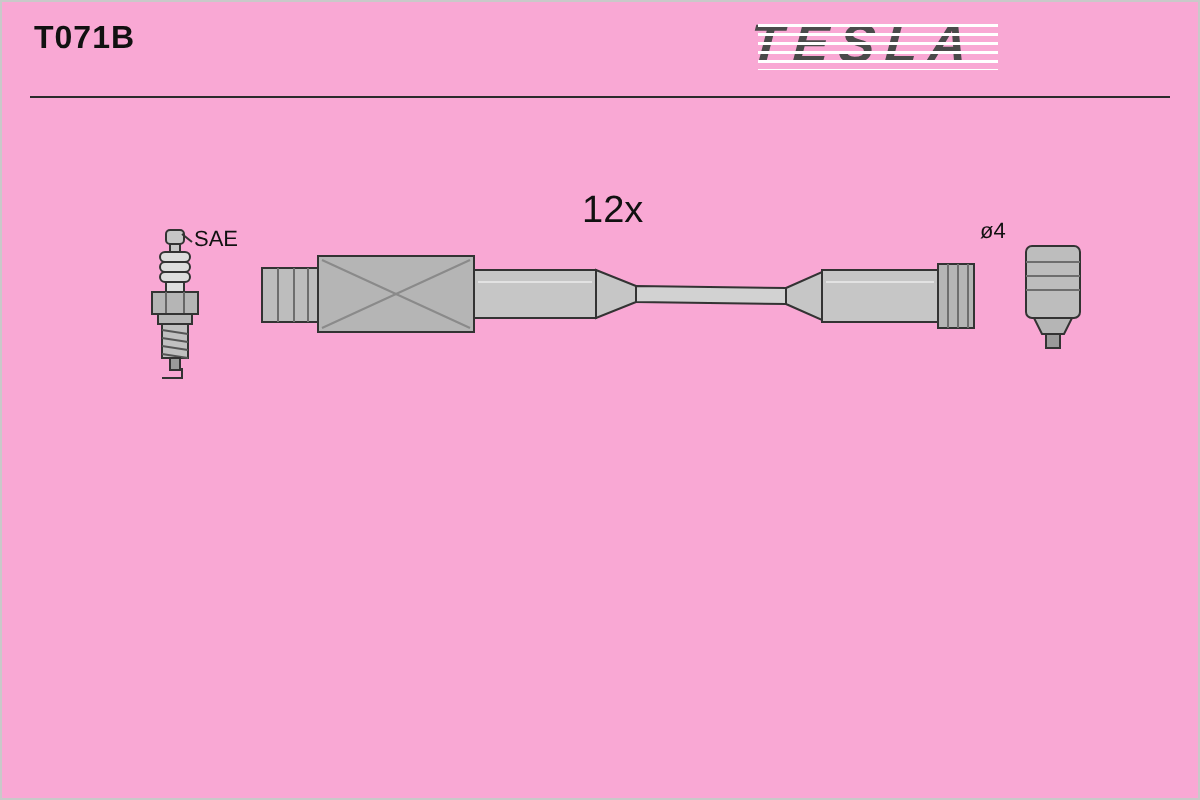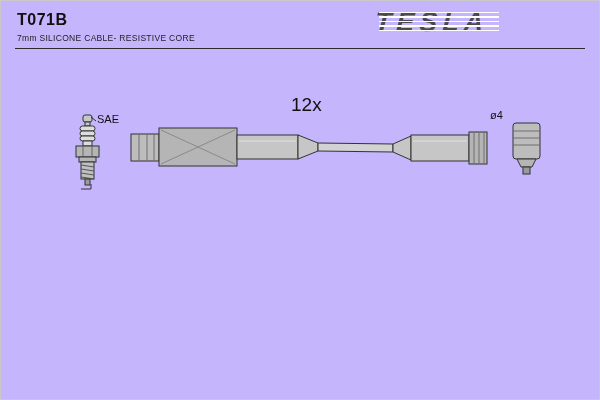--- a/index.html
+++ b/index.html
@@ -1,17 +1,17 @@
 <!DOCTYPE html>
 <html><head>
 <meta charset="utf-8">
 <style>
   html,body{margin:0;padding:0;background:#fff;}
   #stage{
-    position:relative;width:600px;height:400px;background:#c4b5fd;
+    position:relative;width:600px;height:400px;background:#f9a8d4;
     border:1px solid #c9c9c9;box-sizing:border-box;overflow:hidden;
     font-family:"Liberation Sans", sans-serif;color:#1a1a1a;
   }
   .part-number{
     position:absolute;left:16px;top:10px;
     font-size:16px;font-weight:bold;letter-spacing:.5px;color:#111;
   }
   .subtitle{
     position:absolute;left:16px;top:32px;
     font-size:8.5px;letter-spacing:.3px;color:#222;
@@ -38,21 +38,20 @@
   svg text{font-family:"Liberation Sans", sans-serif;fill:#111;}
   .lbl-qty{font-size:19px;}
   .lbl-small{font-size:11px;}
 </style>
 </head>
 <body>
 
 <div id="stage">
 
   <div class="part-number">T071B</div>
-  <div class="subtitle">7mm SILICONE CABLE- RESISTIVE CORE</div>
 
   <div class="brand">TESLA</div>
   <div class="brand-stripes"></div>
 
   <div class="divider"></div>
 
   <svg class="drawing" viewBox="0 0 600 280">
 
     <text class="lbl-qty" x="290" y="58">12x</text>
 

